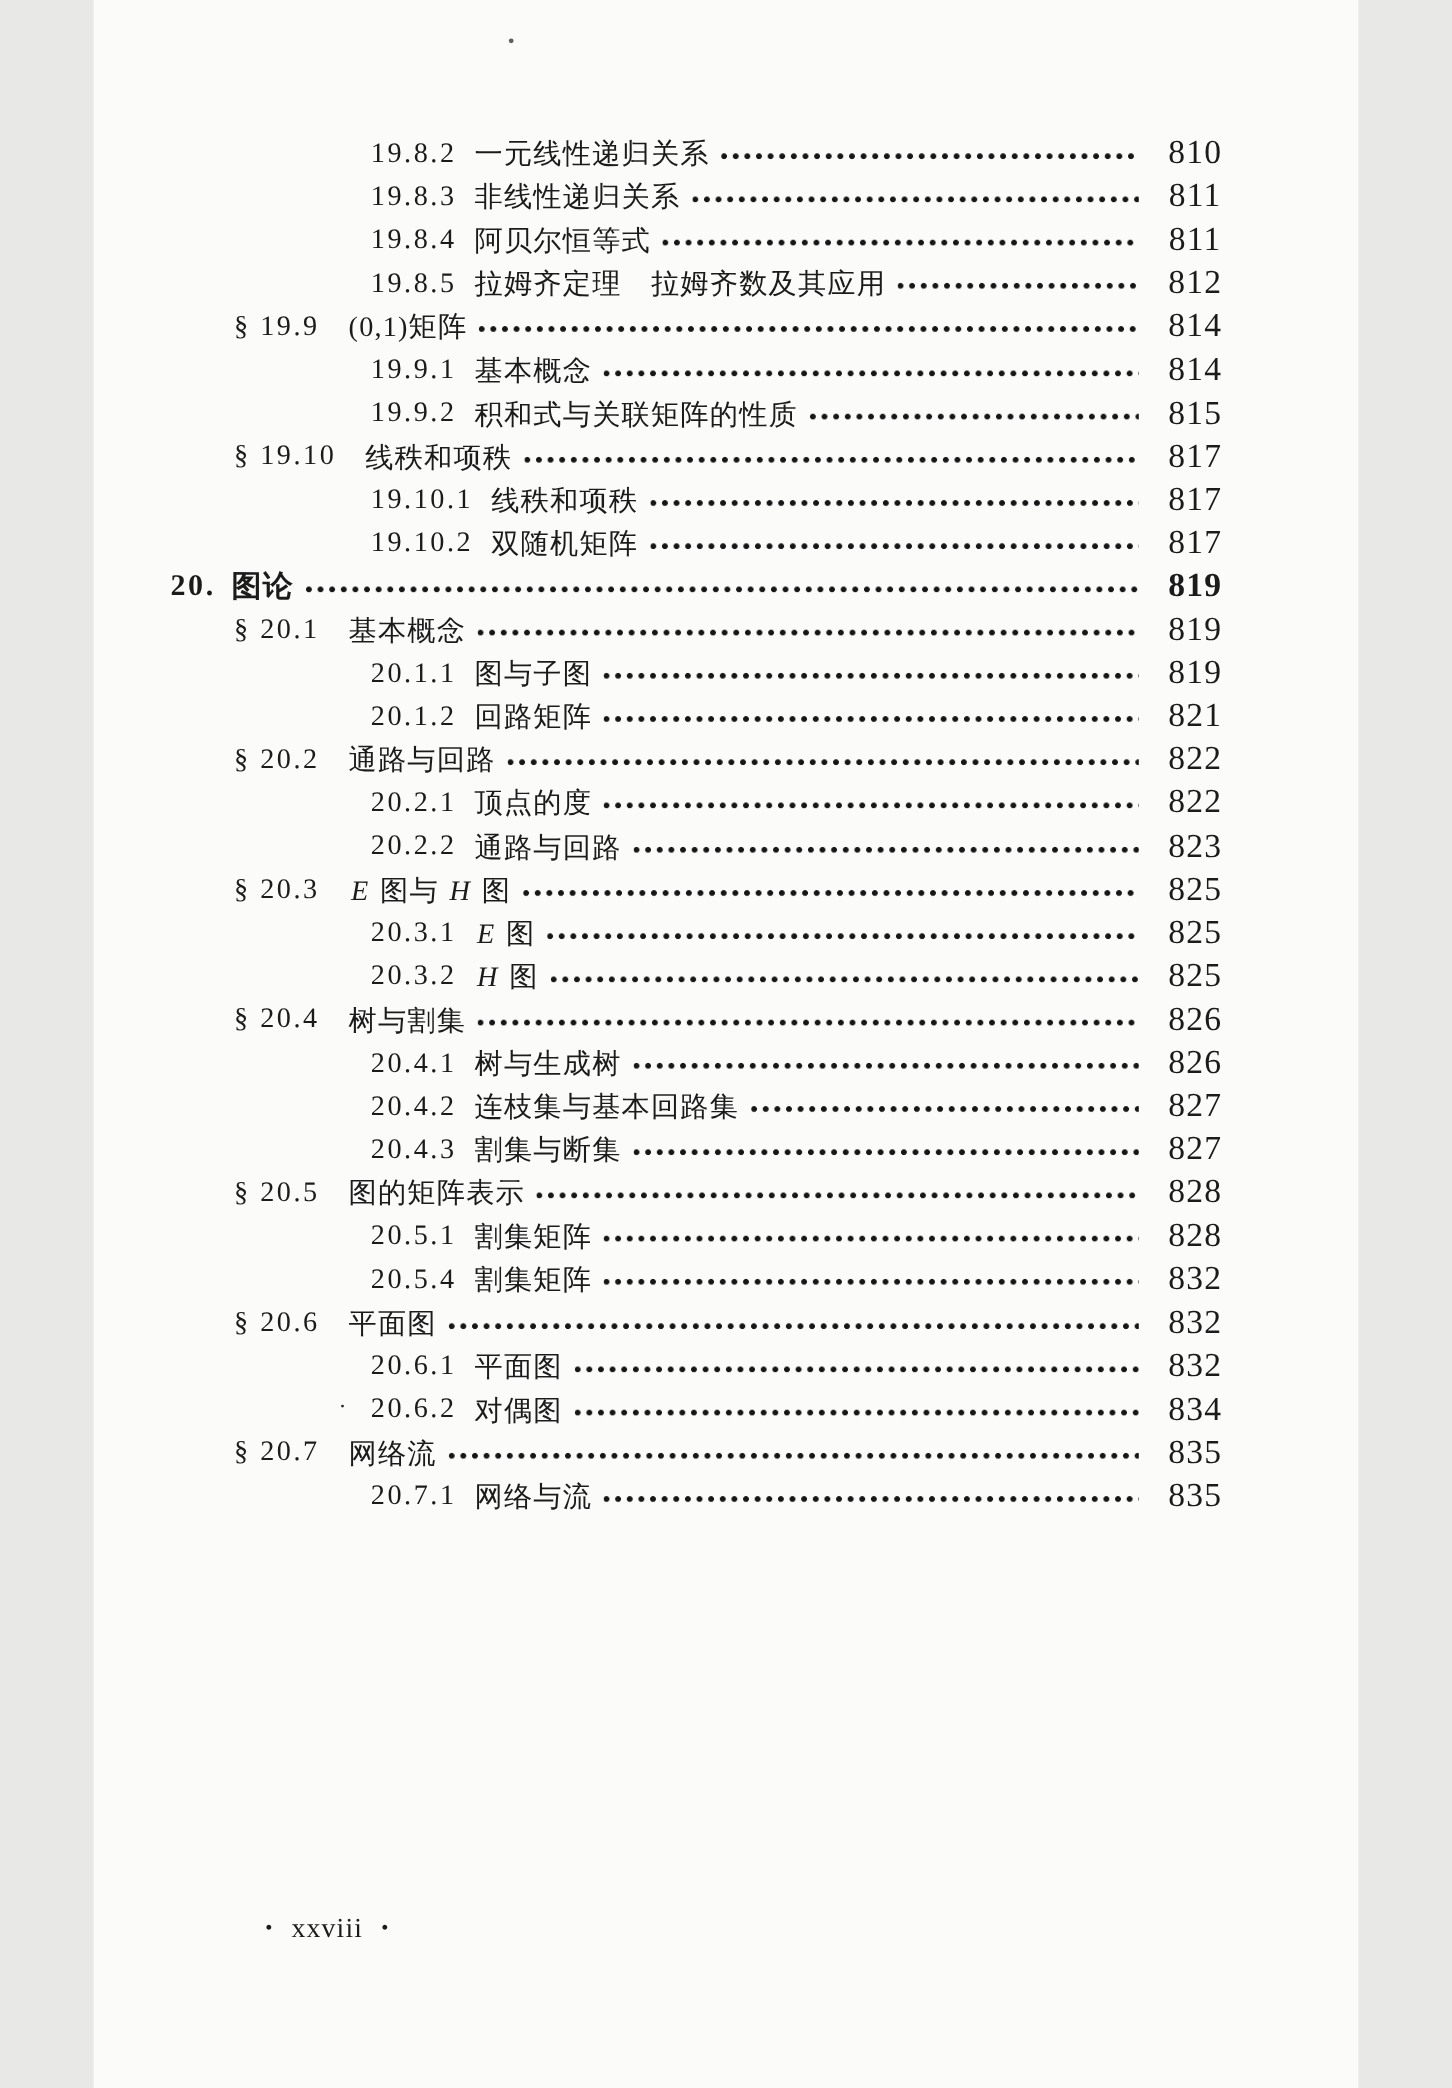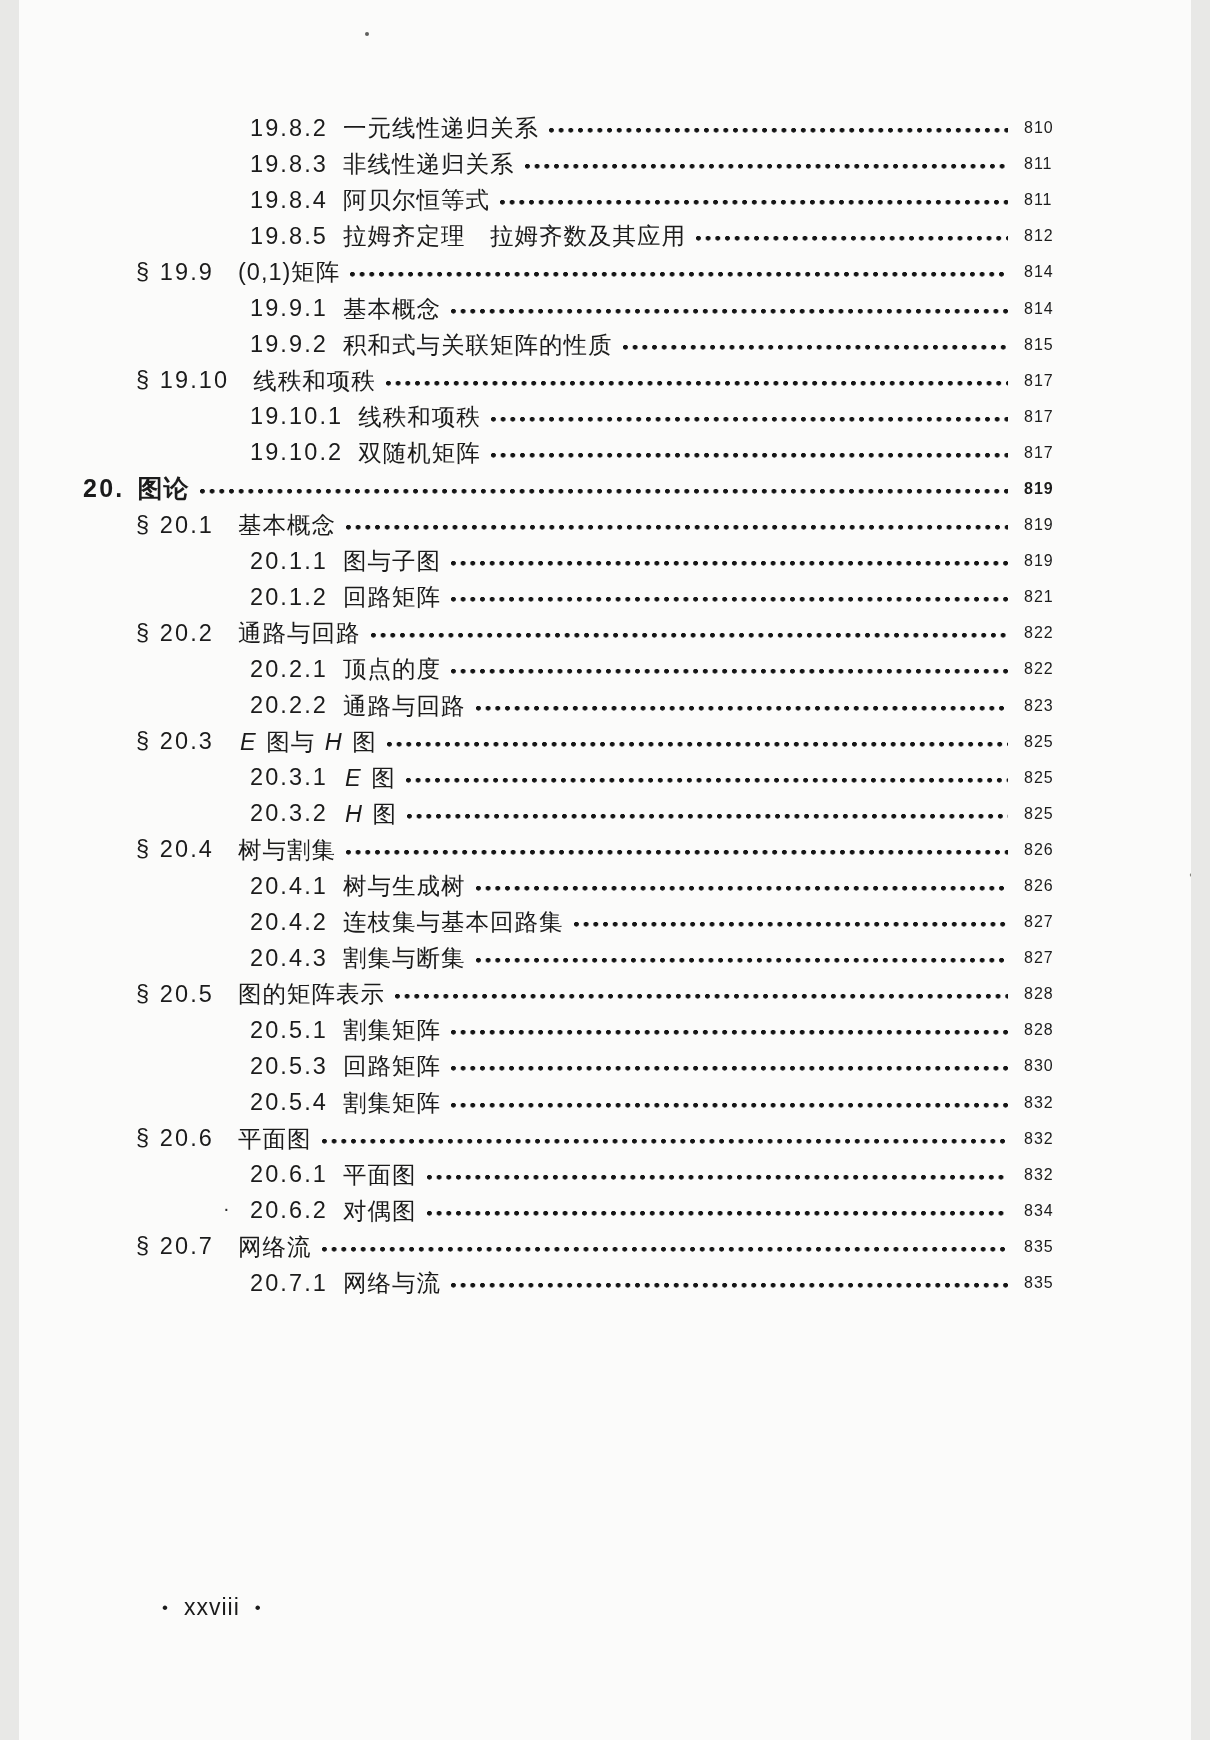--- a/index.html
+++ b/index.html
@@ -2,26 +2,26 @@
 <html><head>
 <meta charset="utf-8">
 <style>
   html, body {
     margin: 0;
     padding: 0;
     background: #e8e8e6;
   }
   .sheet {
     position: relative;
-    width: 1172px;
+    width: 1054px;
     height: 1740px;
     margin: 0 auto;
     background: #fbfbfa;
     color: #1b1b1b;
-    font-family: Liberation Sans, sans-serif;
+    font-family: Liberation Serif, serif;
     overflow: hidden;
   }
   .toc-list {
     position: absolute;
     top: 110px;
     left: 0;
     right: 0;
   }
   .row {
     position: relative;
@@ -63,22 +63,22 @@
     height: 7px;
     margin: 5px 16px 0 10px;
     background-image: radial-gradient(circle at 2.4px 3.2px, #161616 2.1px, rgba(0,0,0,0) 2.7px);
     background-size: 9.7px 7px;
     background-repeat: repeat-x;
     min-width: 20px;
   }
   .page-num {
     flex: none;
     width: 62px;
-    text-align: left;
-    font-size: 16px;
+    text-align: center;
+    font-size: 28px;
     letter-spacing: 1px;
   }
   .footer {
     position: absolute;
     left: 143px;
     top: 1594px;
     font-size: 23px;
     letter-spacing: 1px;
     display: flex;
     align-items: center;
@@ -276,27 +276,20 @@
     </div>
       <div class="row sub">
 
       <span class="num">20.5.1</span>
       <span class="title">割集矩阵</span>
       <span class="leader"></span>
       <span class="page-num">828</span>
     </div>
       <div class="row sub">
 
-      <span class="num">20.5.3</span>
-      <span class="title">回路矩阵</span>
-      <span class="leader"></span>
-      <span class="page-num">830</span>
-    </div>
-      <div class="row sub">
-
       <span class="num">20.5.4</span>
       <span class="title">割集矩阵</span>
       <span class="leader"></span>
       <span class="page-num">832</span>
     </div>
       <div class="row section">
 
       <span class="num">§ 20.6</span>
       <span class="title">平面图</span>
       <span class="leader"></span>

